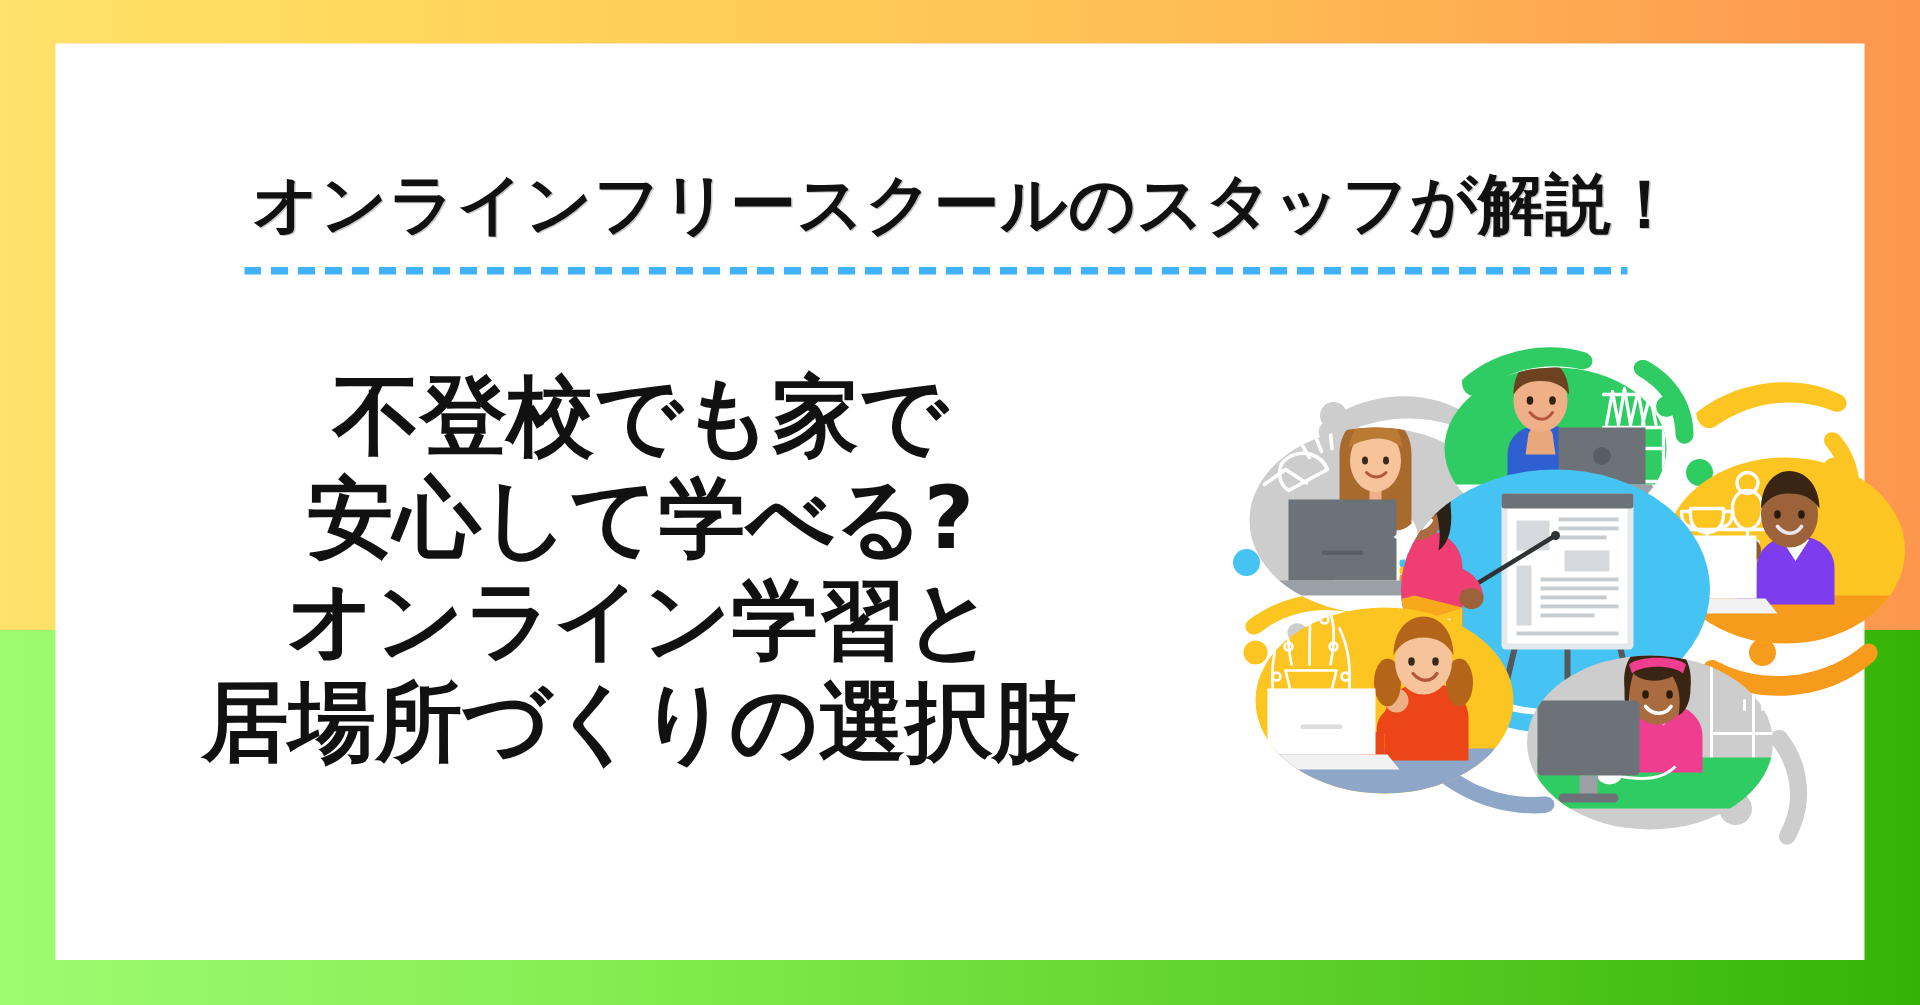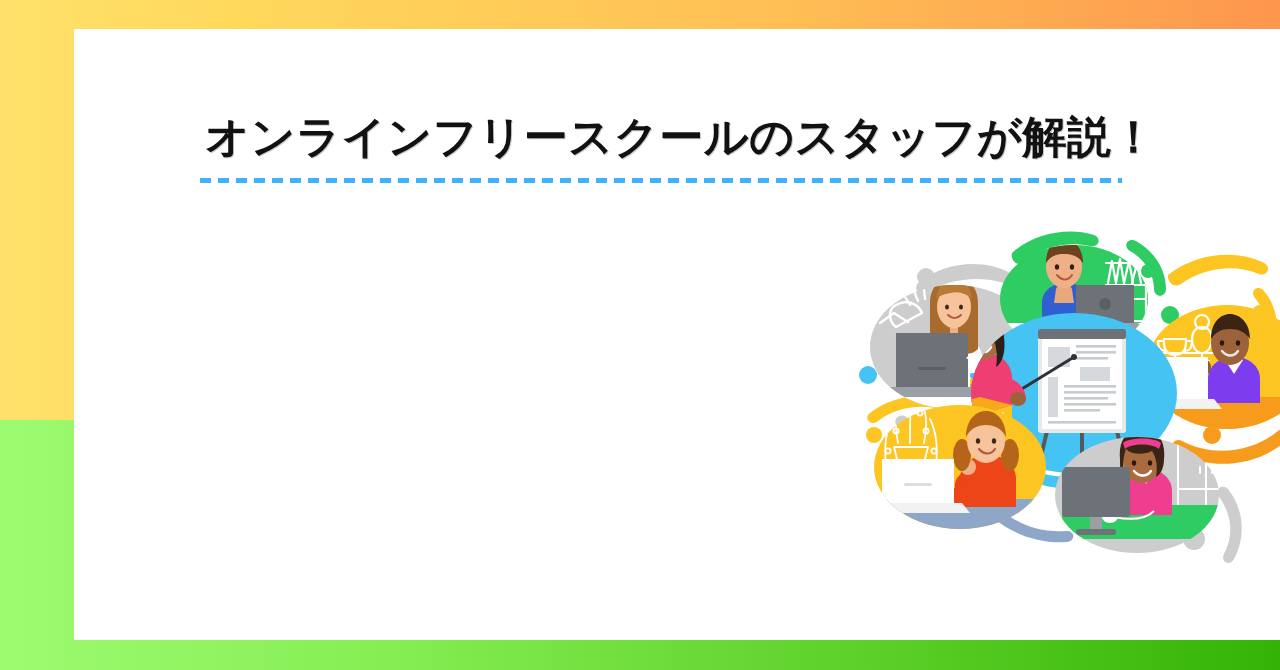--- a/index.html
+++ b/index.html
@@ -37,21 +37,20 @@
   }
 
   
   .card {
     position: absolute;
     left: 37px;
     top: 29px;
     width: 1206px;
     height: 611px;
     background: #ffffff;
-    margin-left: 37px;
   }
 
   
   .eyebrow {
     position: absolute;
     left: 131px;
     top: 80px;
     width: 940px;
     font-size: 44px;
     font-weight: 700;
@@ -108,20 +107,26 @@
 
   <div class="bg-top"></div>
   <div class="bg-bottom"></div>
 
   <div class="card">
 
     <div class="eyebrow">オンラインフリースクールのスタッフが解説！</div>
 
     <div class="dashed-rule"></div>
 
+    <div class="title">
+      <div class="line">不登校でも家で</div>
+      <div class="line">安心して学べる?</div>
+      <div class="line">オンライン学習と</div>
+      <div class="line">居場所づくりの選択肢</div>
+    </div>
 
     <div class="illustration">
       <svg viewBox="0 0 468 346" xmlns="http://www.w3.org/2000/svg" aria-hidden="true">
         <defs>
           <clipPath id="clipGrayLeft">
               <ellipse cx="102" cy="120" rx="84" ry="62"></ellipse>
             </clipPath>
           <clipPath id="clipGreenTop">
               <ellipse cx="222" cy="72" rx="74" ry="54"></ellipse>
             </clipPath>

